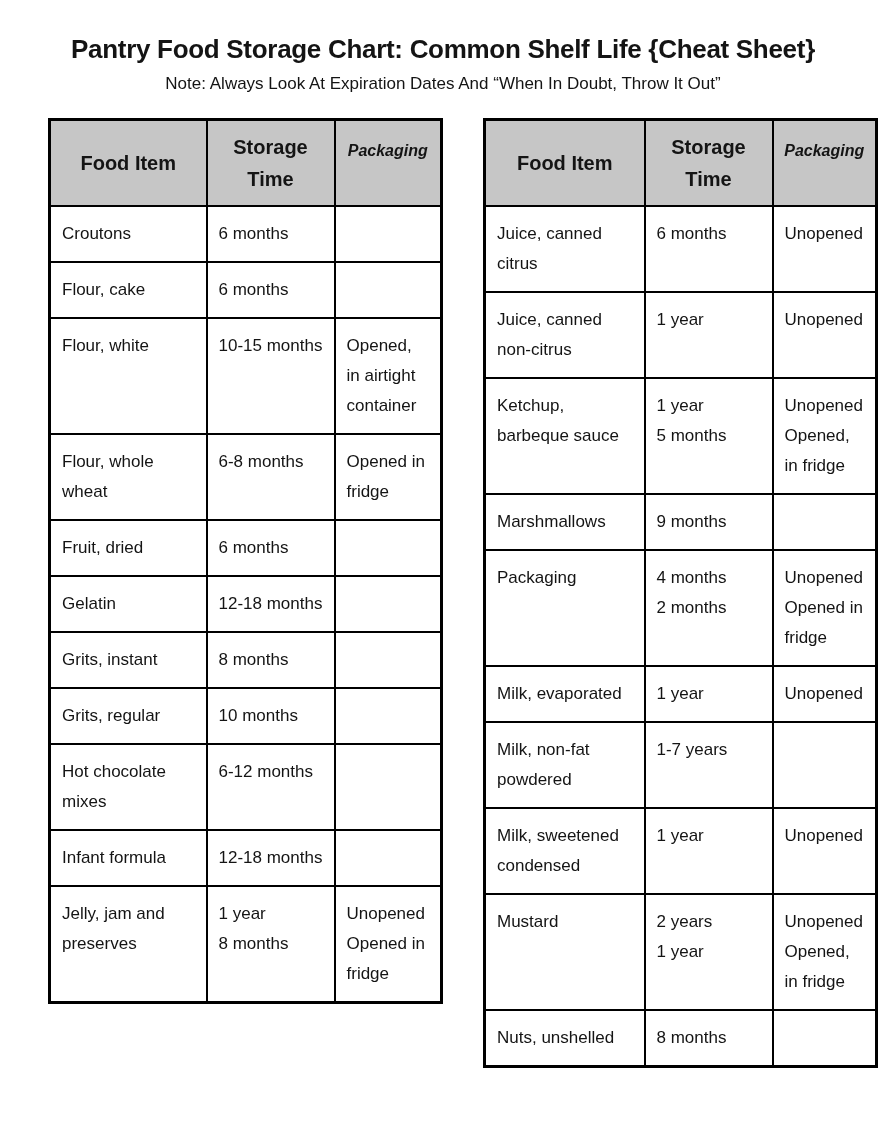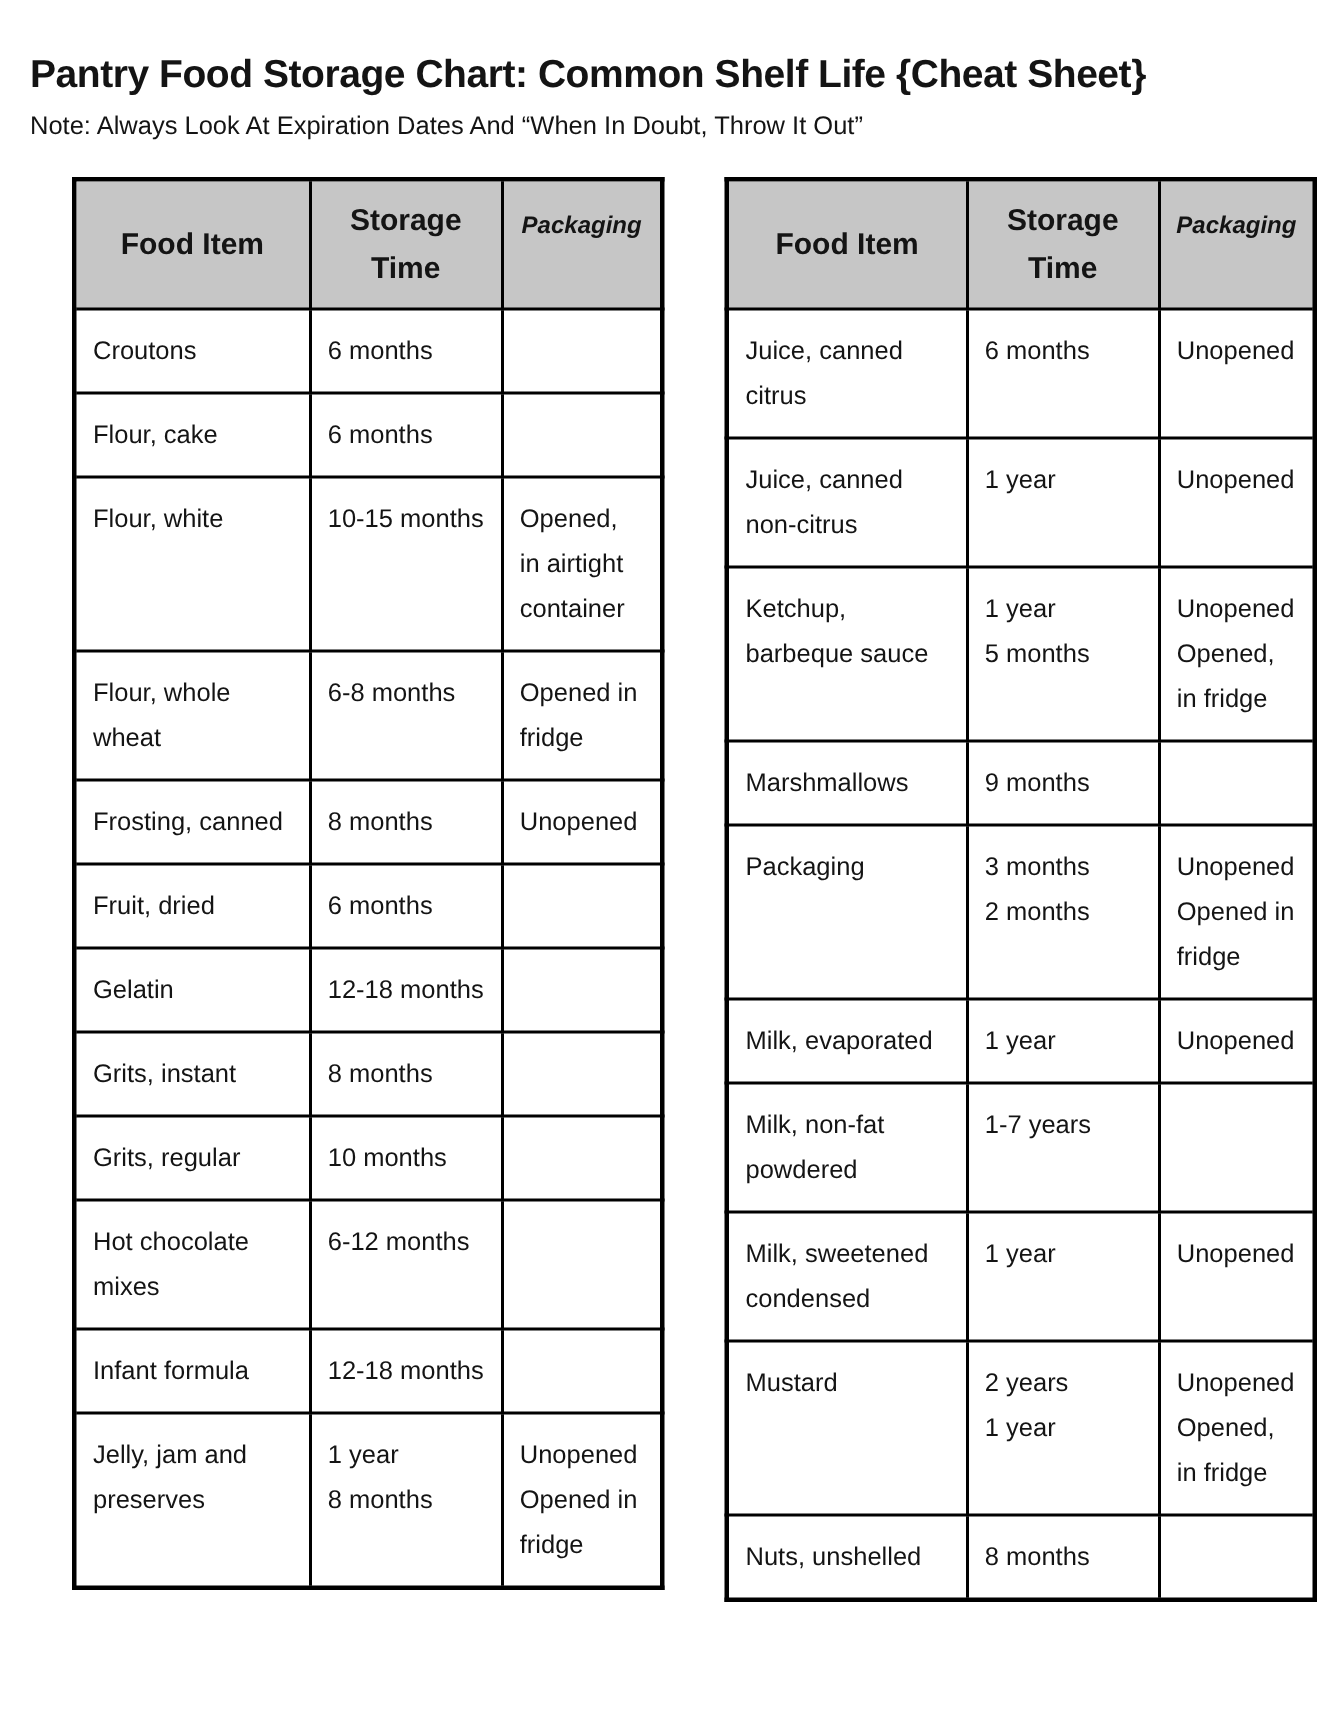--- a/index.html
+++ b/index.html
@@ -8,20 +8,21 @@
   }
   body {
     width: 886px;
     height: 1139px;
     background: #ffffff;
     color: #141414;
     font-family: "Liberation Sans", sans-serif;
     overflow: hidden;
   }
   .page-header {
+    text-align: center;
     margin: 34px 20px 0 20px;
   }
   .page-title {
     font-size: 26px;
     font-weight: 600;
     margin: 0;
     letter-spacing: -0.3px;
   }
   .page-subtitle {
     font-size: 17px;
@@ -119,25 +120,20 @@
 container</td>
       </tr>
       <tr>
         <td>Flour, whole
 wheat</td>
         <td>6-8 months</td>
         <td>Opened in
 fridge</td>
       </tr>
       <tr>
-        <td>Frosting, canned</td>
-        <td>8 months</td>
-        <td>Unopened</td>
-      </tr>
-      <tr>
         <td>Fruit, dried</td>
         <td>6 months</td>
         <td></td>
       </tr>
       <tr>
         <td>Gelatin</td>
         <td>12-18 months</td>
         <td></td>
       </tr>
       <tr>
@@ -208,21 +204,21 @@
 Opened,
 in fridge</td>
       </tr>
       <tr>
         <td>Marshmallows</td>
         <td>9 months</td>
         <td></td>
       </tr>
       <tr>
         <td>Packaging</td>
-        <td>3 months
+        <td>4 months
 2 months</td>
         <td>Unopened
 Opened in
 fridge</td>
       </tr>
       <tr>
         <td>Milk, evaporated</td>
         <td>1 year</td>
         <td>Unopened</td>
       </tr>

